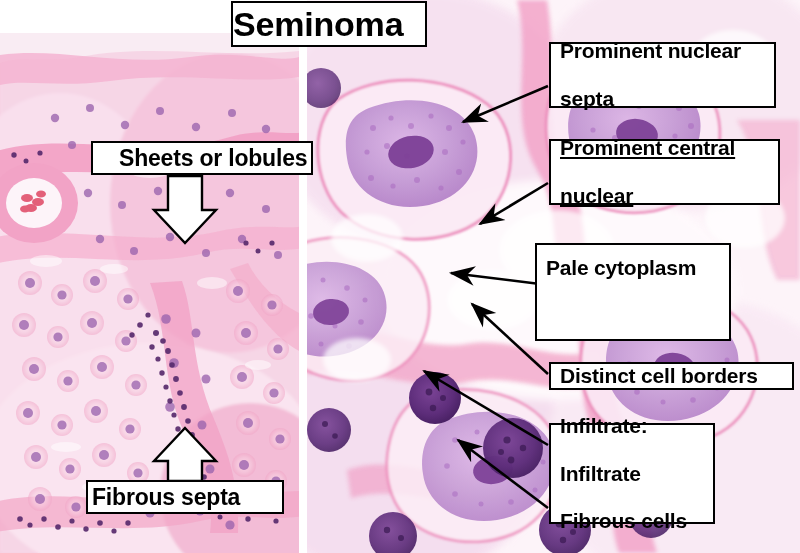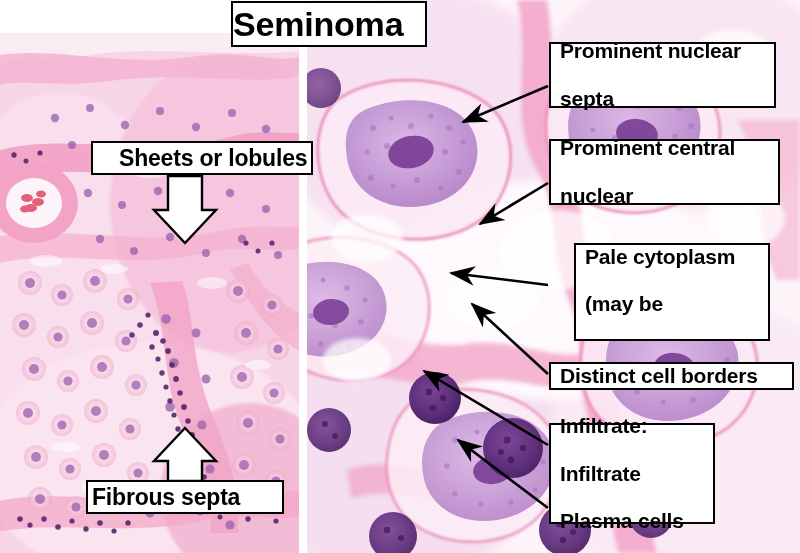--- a/index.html
+++ b/index.html
@@ -25,22 +25,22 @@
              justify-content:flex-start;font-size:34px;border-width:2px;}
 
   #lbl-sheets{left:62px;top:141px;width:222px;height:34px;
               padding-left:26px;font-size:23px;margin-left:29px;}
   #lbl-septa{left:86px;top:480px;width:198px;height:34px;
              padding-left:4px;font-size:23px;}
 
   #lbl-polygonal{left:549px;top:42px;width:227px;height:66px;
                  padding:2px 0 2px 9px;font-size:21px;}
   #lbl-nucleoli{left:549px;top:139px;width:231px;height:66px;
-                padding:2px 0 2px 9px;font-size:21px;}
-  #lbl-cytoplasm{left:574px;top:243px;width:196px;height:98px;
+                padding:2px 0 2px 9px;font-size:21px;text-decoration:underline;}
+  #lbl-cytoplasm{left:535px;top:243px;width:196px;height:98px;
                  padding:2px 0 2px 9px;font-size:21px;}
   #lbl-borders{left:549px;top:362px;width:245px;height:28px;
                padding-left:9px;font-size:21px;}
   #lbl-infiltrate{left:549px;top:423px;width:166px;height:101px;
                   padding:2px 17px 2px 9px;font-size:21px;justify-content:center;}
 
   
   #overlay{position:absolute;left:0;top:0;width:800px;height:553px;
            pointer-events:none;}
 </style>
@@ -489,29 +489,29 @@
   <div class="lbl" id="lbl-nucleoli">
     <span>
       <span>Prominent central</span><br>
       <span>nuclear</span>
     </span>
   </div>
 
   <div class="lbl" id="lbl-cytoplasm">
     <span>
       <span>Pale cytoplasm</span><br>
-      <span>(may be</span><br>
+      <br>
     </span>
   </div>
 
   <div class="lbl" id="lbl-borders">
     <span>Distinct cell borders</span>
   </div>
 
   <div class="lbl" id="lbl-infiltrate">
     <span>
       <span>Infiltrate:</span><br>
       <span>Infiltrate</span><br>
-      <span>Plasma cells</span>
+      <span>Fibrous cells</span>
     </span>
   </div>
 
 </div>
 
 </body></html>

